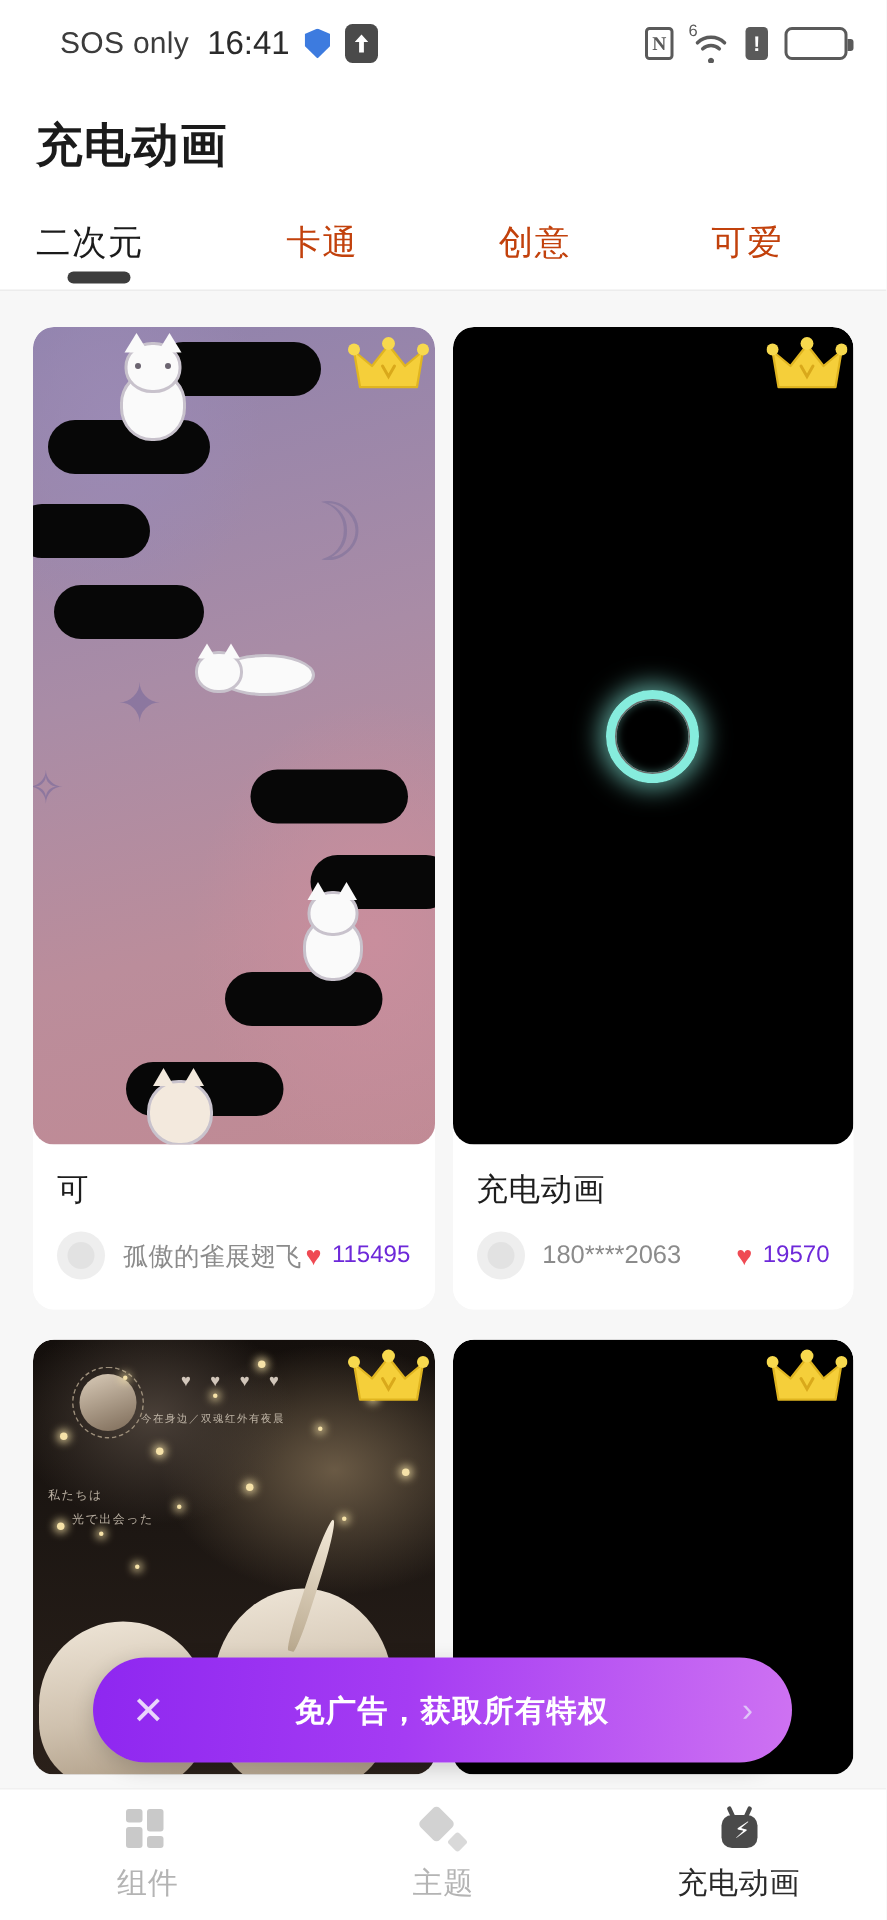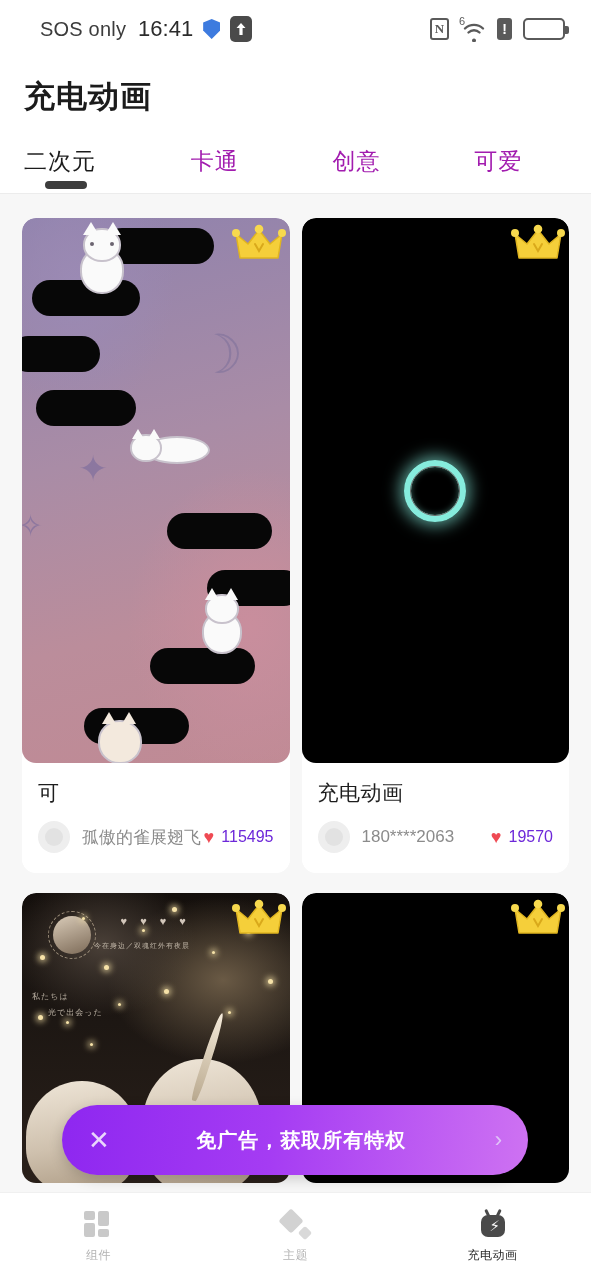--- a/index.html
+++ b/index.html
@@ -40,21 +40,21 @@
   .battery::after { content:""; position:absolute; right:-6px; top:6px; width:4px; height:8px;
       background:#5a5a5a; border-radius:0 2px 2px 0; }
   .battery .fill { height:100%; width:86%; background:#5a5a5a; border-radius:2px; }
 
   
   .header { background:#ffffff; padding: 18px 0 0 0; }
   .page-title { font-size:31px; font-weight:bold; color:#1b1b1b; padding-left:24px; letter-spacing:1px; }
   .tabs { display:flex; align-items:flex-start; margin-top:28px; padding:0 22px 0 24px; }
   .tab { flex:1; text-align:center; position:relative; padding-bottom:16px; }
   .tab:first-child { text-align:left; flex: 0 0 120px; }
-  .tab-label { font-size:23px; color:#a21caf; letter-spacing:1px; }
+  .tab-label { font-size:23px; color:#c2410c; letter-spacing:1px; }
   .tab.active .tab-label { color:#1b1b1b; }
   .tab .underline { display:none; }
   .tab.active .underline {
     display:block; position:absolute; left:21px; bottom:4px;
     width:42px; height:8px; background:#3d3d3d; border-radius:4px;
   }
   .header-sep { height:1px; background:#ececec; }
 
   
   .content { padding: 24px 22px 0 22px; }
@@ -139,21 +139,21 @@
   .promo-text { flex:1; text-align:center; color:#ffffff; font-size:20px; font-weight:bold;
      letter-spacing:1px; margin-left:-10px; }
   .promo-chev { color:#e0c4f8; font-size:22px; }
 
   
   .bottomnav {
     position:absolute; left:0; bottom:0; width:100%; height:88px; background:#ffffff;
     display:flex; align-items:center; z-index:25; border-top:1px solid #f0f0f0;
   }
   .nav-item { flex:1; display:flex; flex-direction:column; align-items:center; gap:8px; }
-  .nav-label { font-size:12px; color:#b4b4b4; letter-spacing:.5px; }
+  .nav-label { font-size:20px; color:#b4b4b4; letter-spacing:.5px; }
   .nav-item.active .nav-label { color:#2a2a2a; }
   .ni-widget { width:30px; height:30px; position:relative; }
   .ni-widget i { position:absolute; background:#c9c9c9; display:block; }
   .ni-theme { width:30px; height:30px; position:relative; }
   .ni-theme .d1 { position:absolute; left:1px; top:3px; width:18px; height:18px; background:#d2d2d2;
      transform:rotate(45deg); border-radius:3px; }
   .ni-theme .d2 { position:absolute; right:1px; bottom:1px; width:10px; height:10px; background:#d9d9d9;
      transform:rotate(45deg); border-radius:2px; }
   .ni-charge { width:30px; height:30px; position:relative; }
   .ni-charge .box { position:absolute; left:3px; top:6px; width:24px; height:22px;

